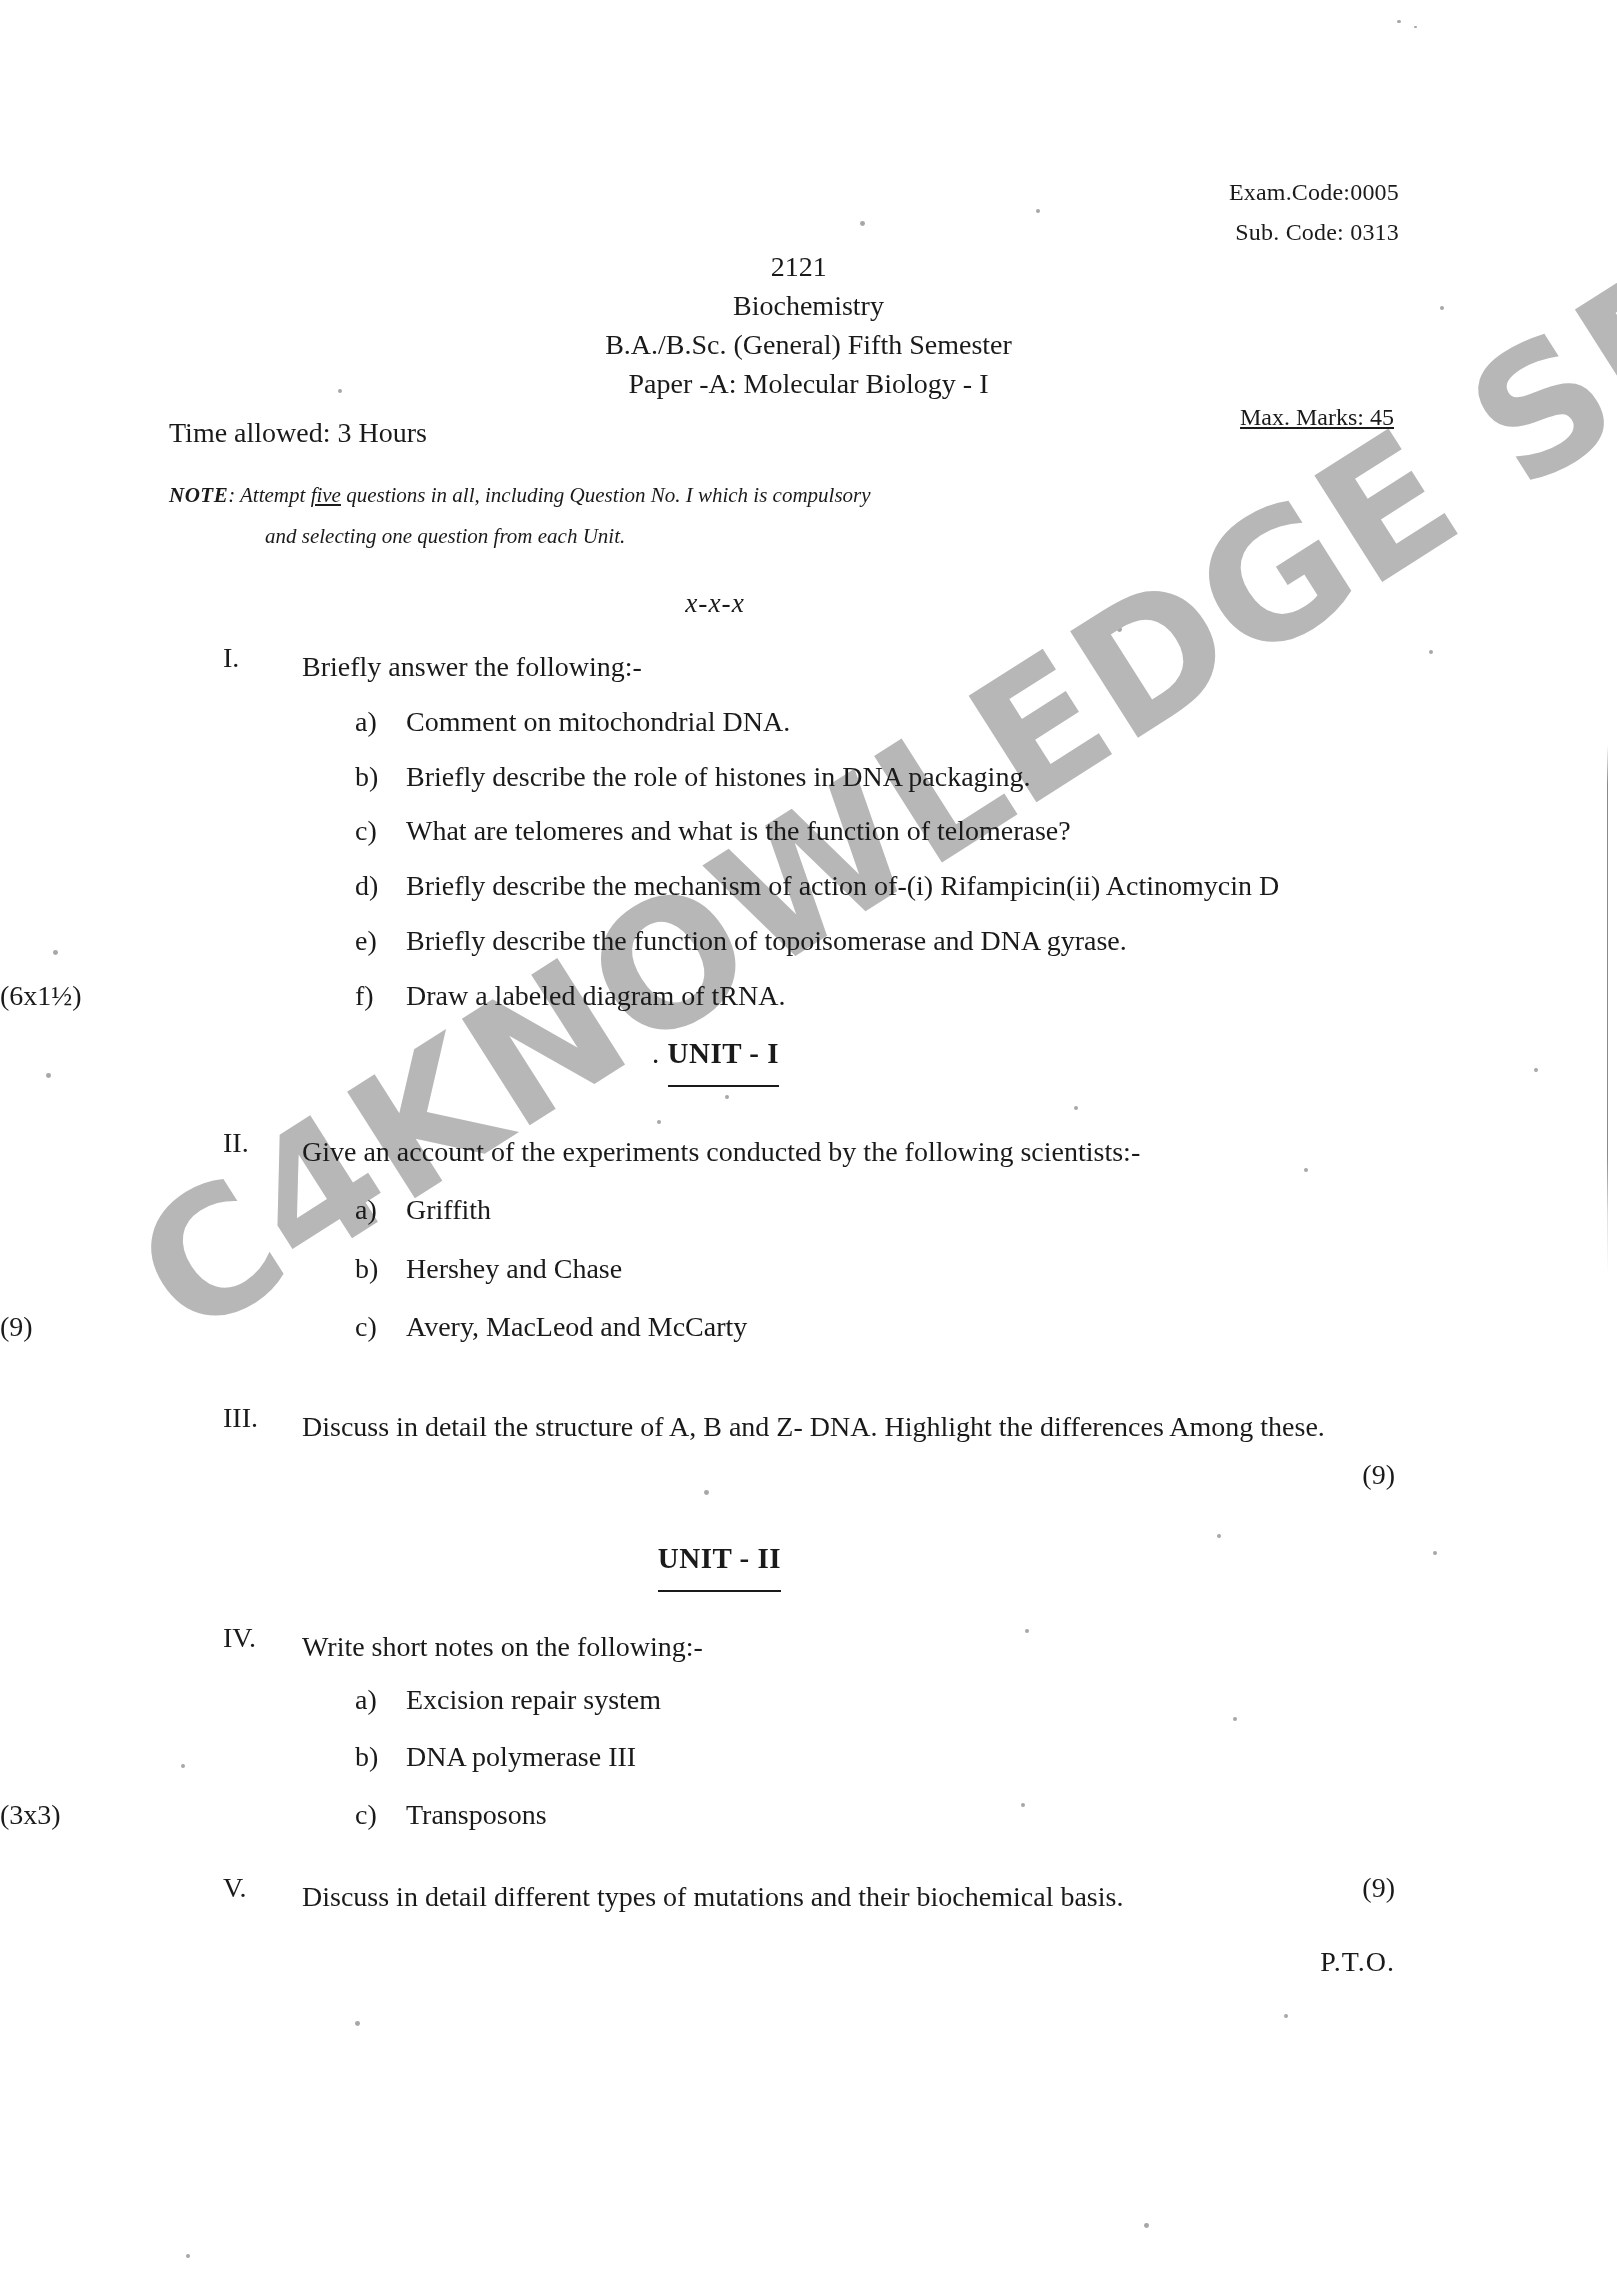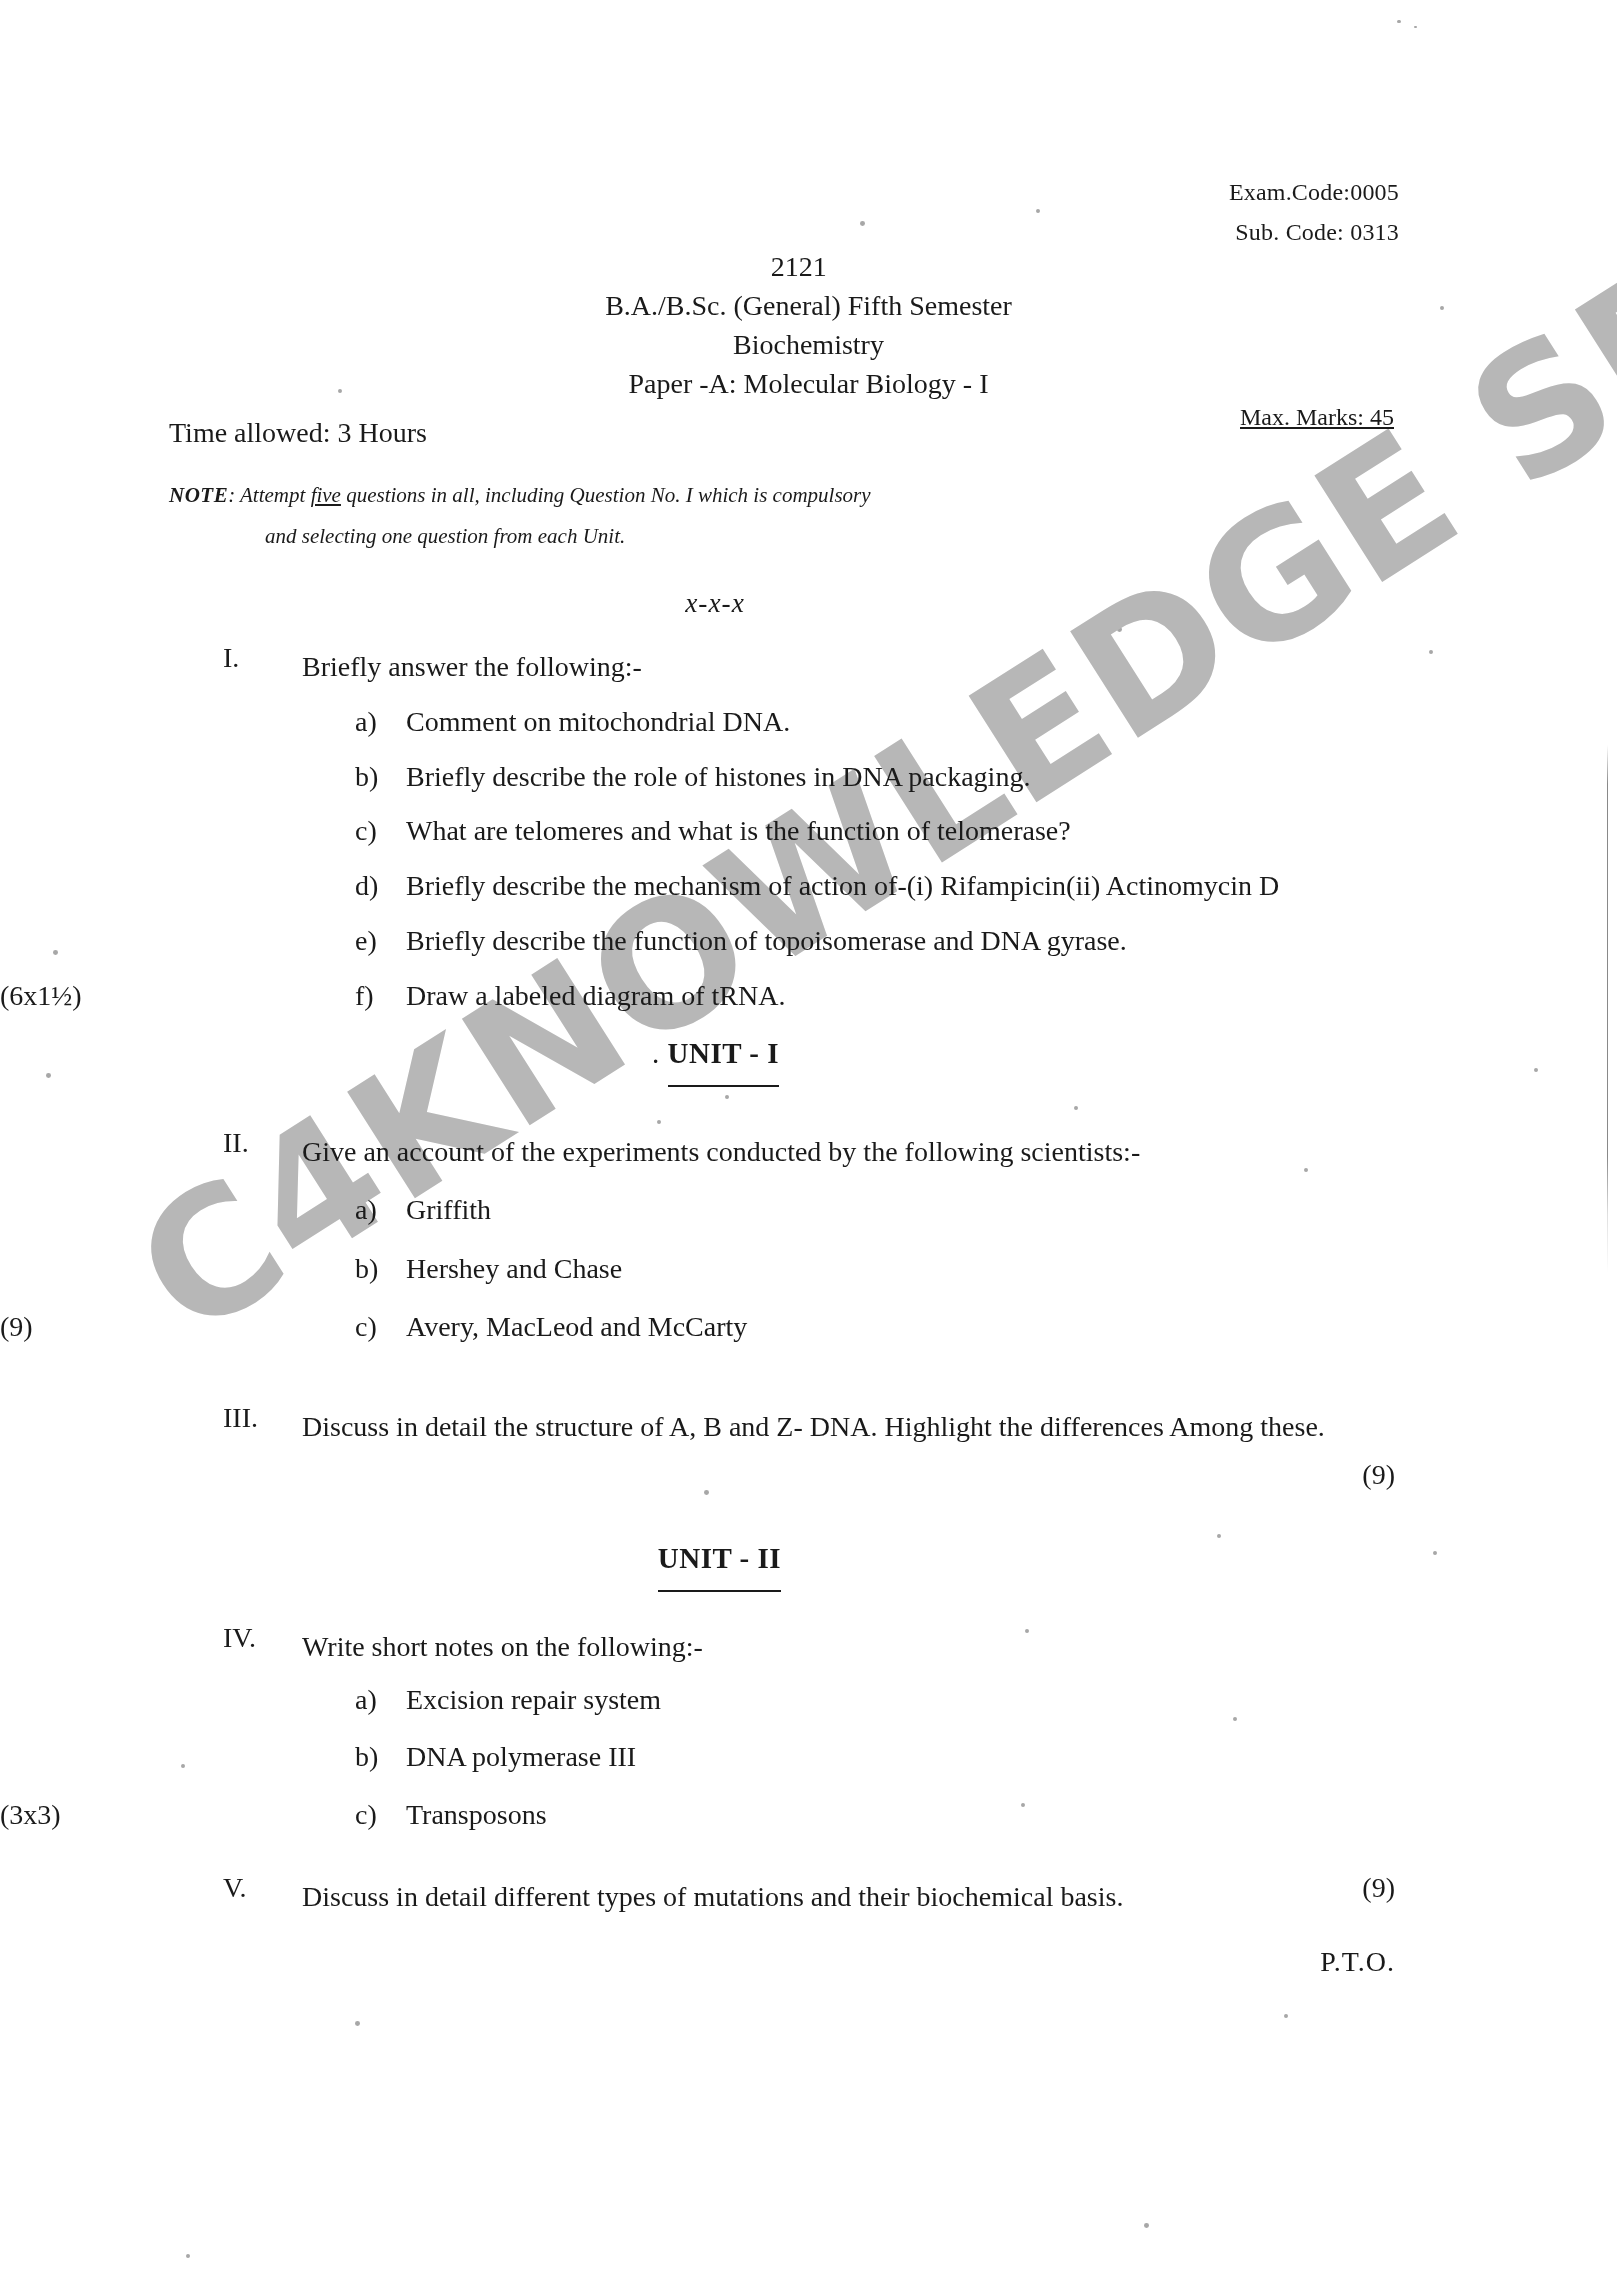--- a/index.html
+++ b/index.html
@@ -251,22 +251,22 @@
 
   <div id="content">
 
     <div class="codes">
       <div>Exam.Code:0005</div>
       <div>Sub. Code: 0313</div>
     </div>
 
     <div class="titleblock">
       <span class="line rollno">2121</span>
+      <span class="line">Biochemistry</span>
       <span class="line">B.A./B.Sc. (General) Fifth Semester</span>
-      <span class="line">Biochemistry</span>
       <span class="line">Paper -A: Molecular Biology - I</span>
     </div>
 
     <div class="timeline">Time allowed: 3 Hours</div>
     <div class="marksline">Max. Marks: 45</div>
 
     <div class="note">
       <b>NOTE</b><span>:</span>
       <span>Attempt </span><u>five</u><span> questions in all, including Question No. I which is compulsory</span>
       <span class="l2">and selecting one question from each Unit.</span>

